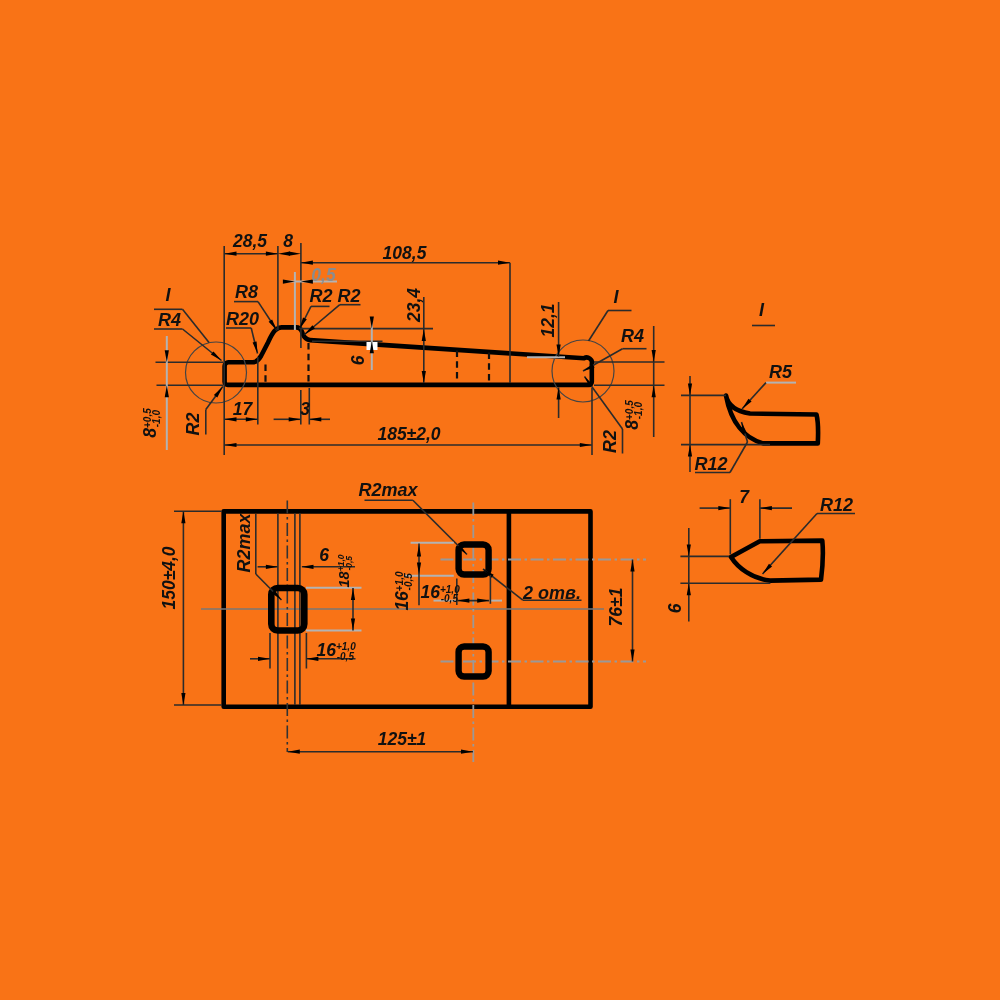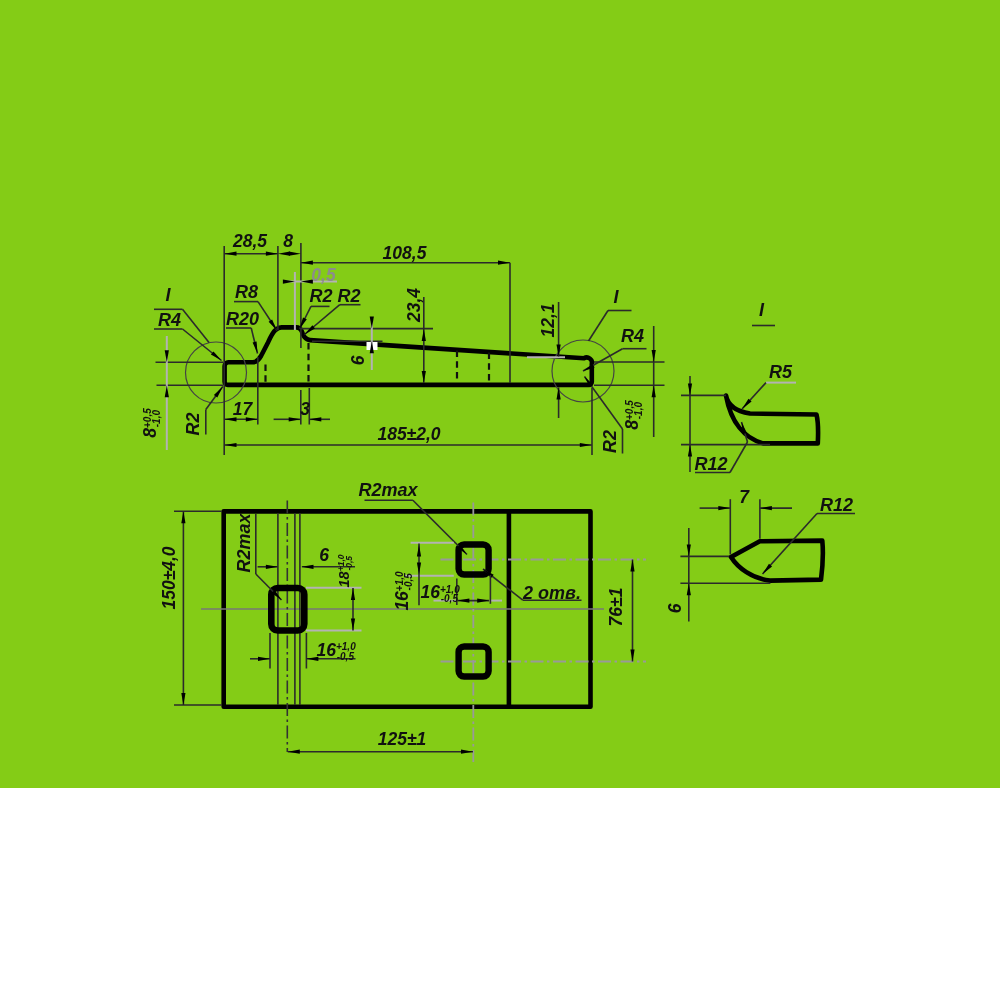--- a/index.html
+++ b/index.html
@@ -1,16 +1,16 @@
 <!DOCTYPE html>
 <html><head>
 <meta charset="utf-8">
 <style>
 html,body{margin:0;padding:0;background:#ffffff;}
-#page{width:1000px;height:788px;position:relative;background:#84cc16;}
+#page{width:1000px;height:1000px;position:relative;background:#f97316;}
 svg{position:absolute;top:0;left:0;}
 text{font-family:"Liberation Sans",sans-serif;font-weight:bold;font-style:italic;fill:#111;}
 .dim{font-size:17.5px;}
 .lbl{font-size:18px;}
 .tol{font-size:10px;}
 .thin{stroke:#2b2b2b;stroke-width:1.6;fill:none;}
 .gray{stroke:#b3b3b3;stroke-width:2;fill:none;}
 .thick{stroke:#000;stroke-width:4.6;fill:none;stroke-linejoin:round;stroke-linecap:round;}
 .hid{stroke:#111;stroke-width:2.2;fill:none;stroke-dasharray:6.5 4.2;}
 .cdash{stroke:#333;stroke-width:1.6;fill:none;stroke-dasharray:13 3.5 2.5 3.5;}

